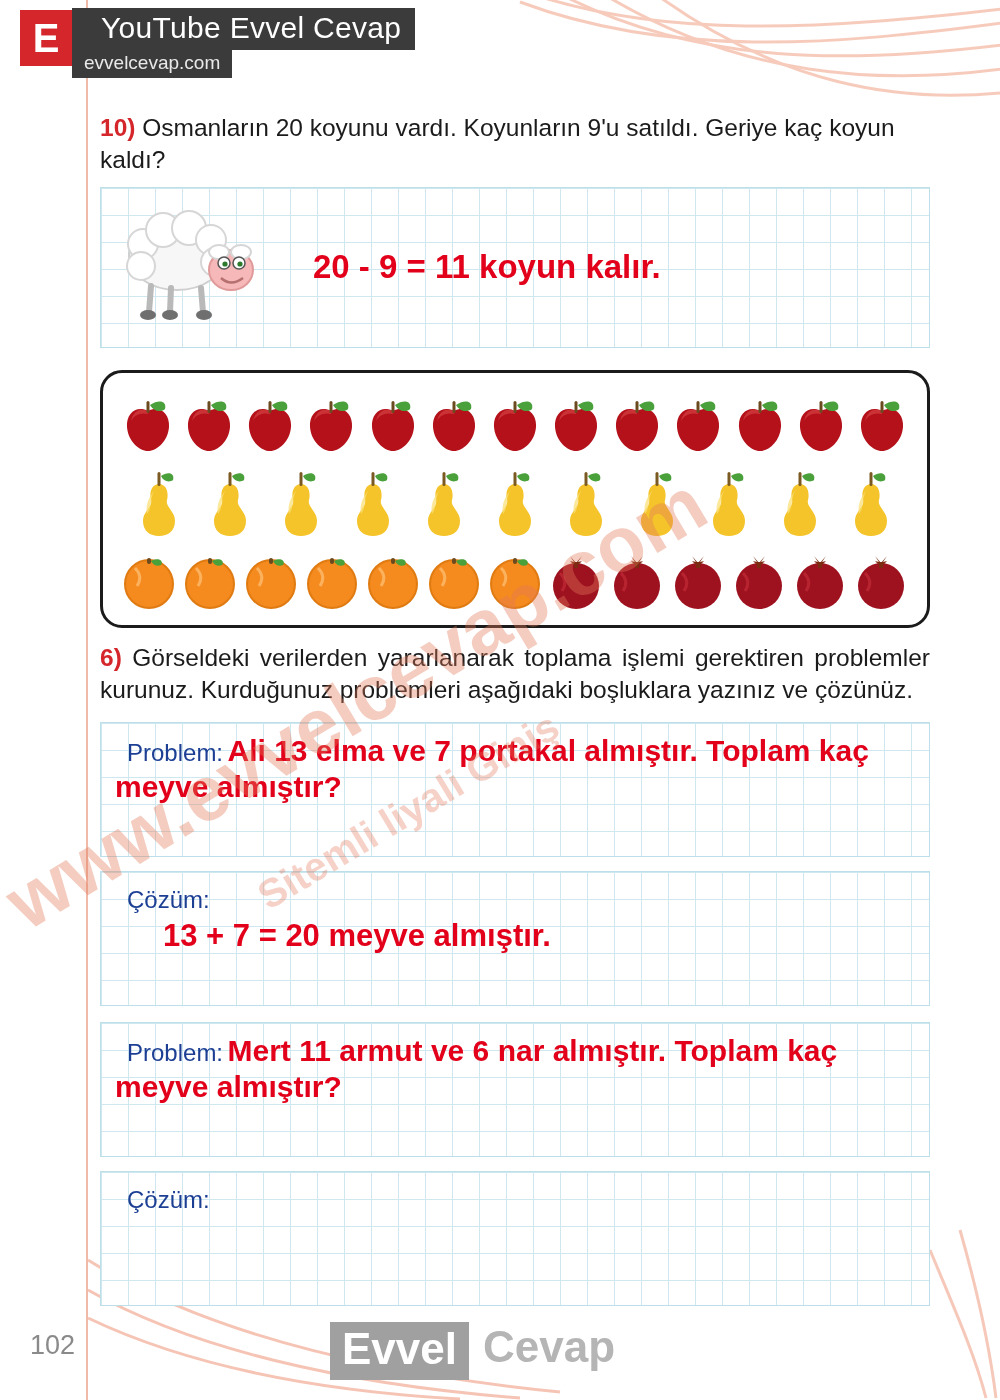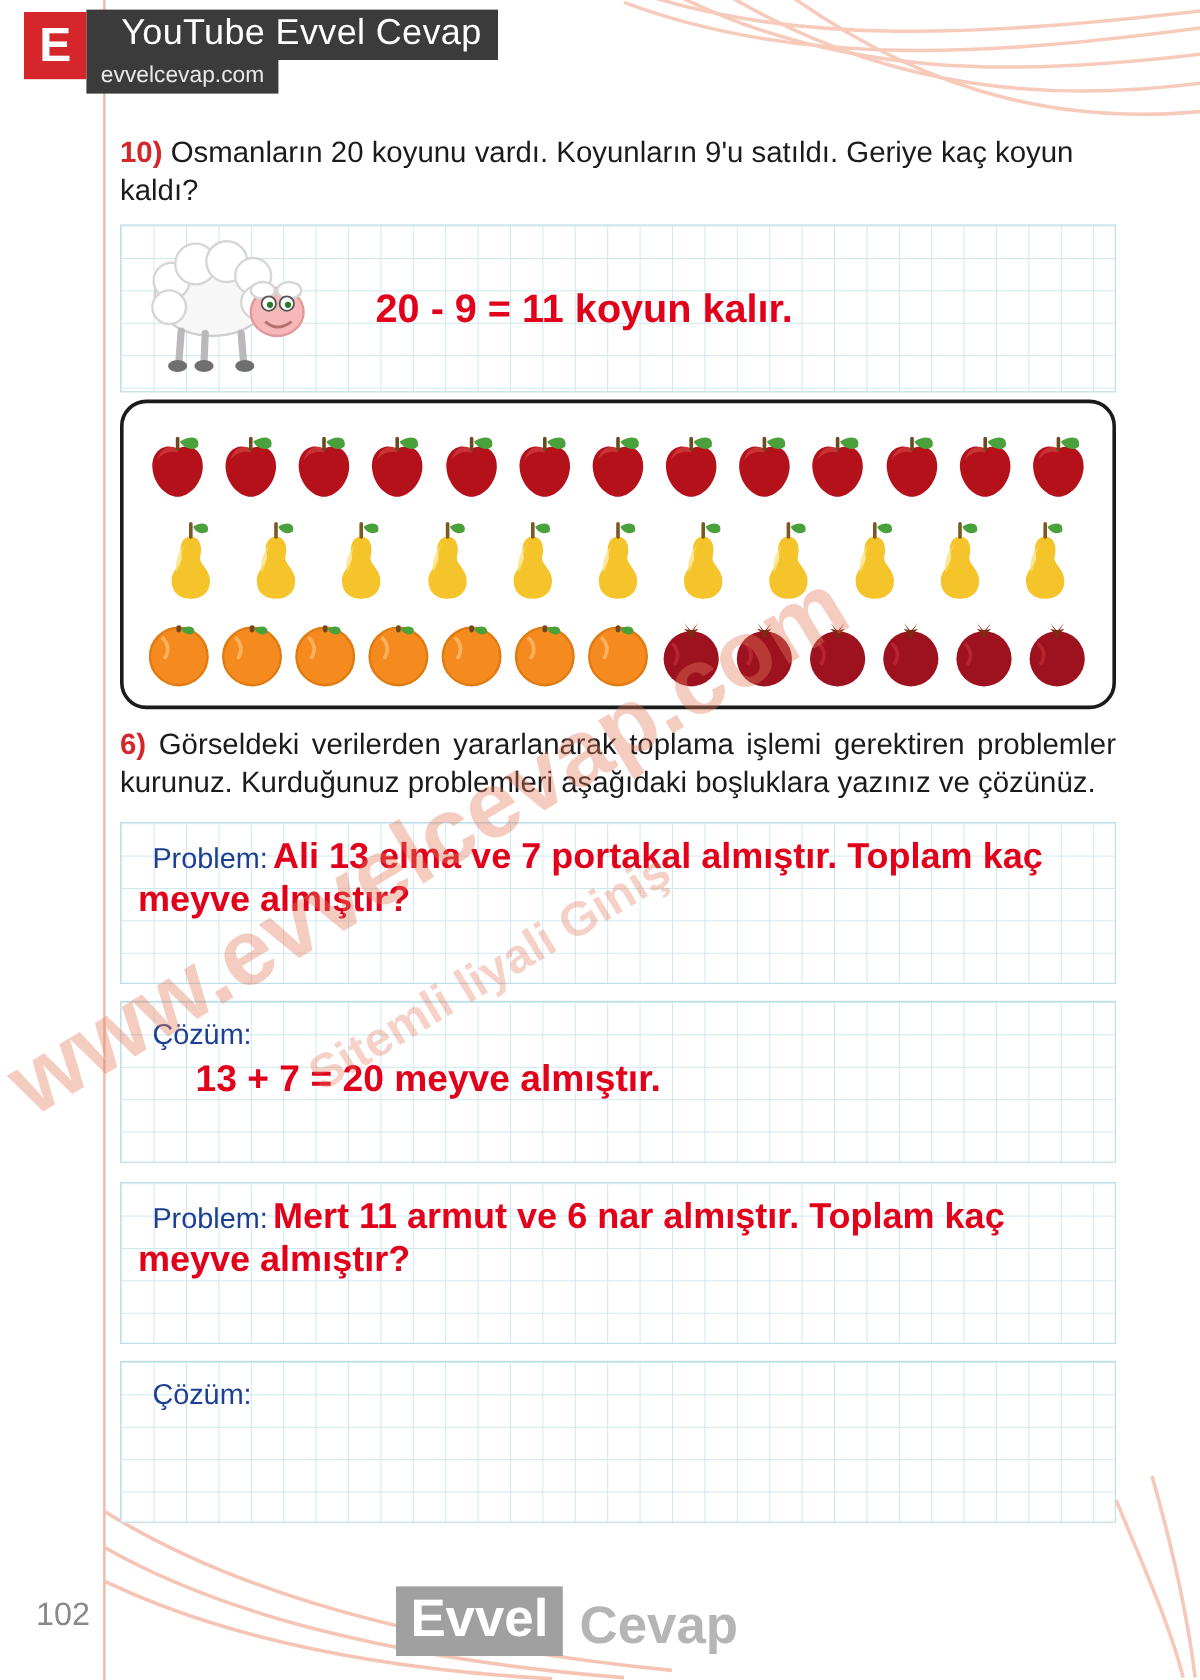--- a/index.html
+++ b/index.html
@@ -96,24 +96,24 @@
     background-color: #ffffff;
     background-image:
       linear-gradient(to right, #cfe8f0 1px, transparent 1px),
       linear-gradient(to bottom, #cfe8f0 1px, transparent 1px);
     background-size: 27px 27px;
     border: 1px solid #bcdfe9;
     position: relative;
   }
 
   .sheep-row {
-    height: 140px;
+    height: 161px;
     display: flex;
     align-items: center;
-    margin-bottom: 6px;
+    margin-bottom: 22px;
   }
   .answer-red {
     color: #e2001a;
     font-weight: bold;
     font-size: 33px;
     white-space: nowrap;
   }
 
   
   .fruit-panel {
@@ -190,21 +190,21 @@
     color: rgba(226,120,90,0.34);
   }
 
   
   .footer-logo {
     position: absolute;
     left: 330px;
     top: 1322px;
     z-index: 6;
     display: flex;
-    align-items: flex-end;
+    align-items: flex-start;
     font-size: 44px;
     font-weight: bold;
   }
   .fl-1 {
     background: #a0a0a0;
     color: #ffffff;
     padding: 2px 12px 6px 12px;
   }
   .fl-2 {
     color: #b5b5b5;

